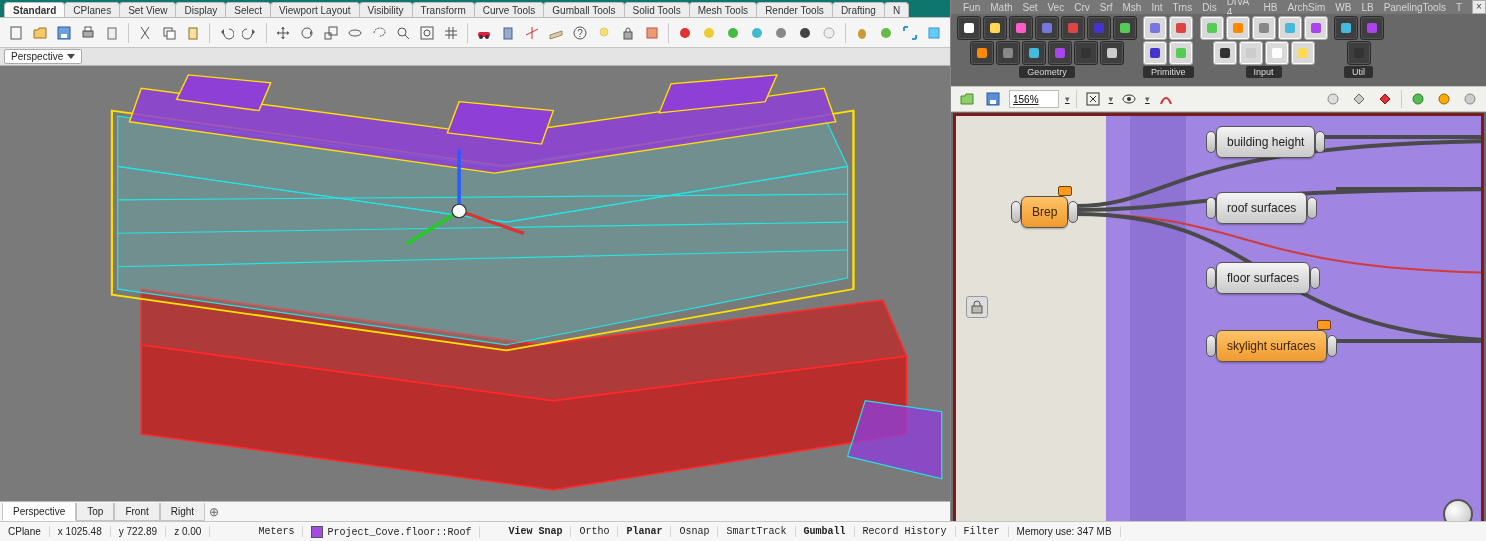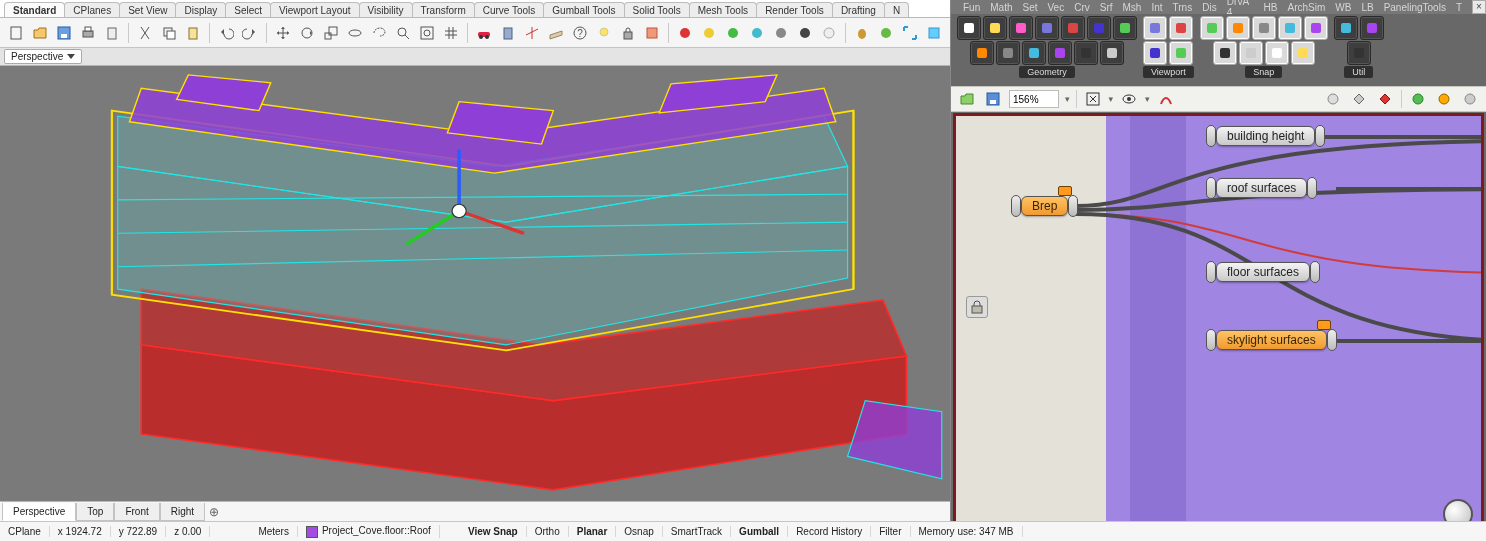--- a/index.html
+++ b/index.html
@@ -1,66 +1,66 @@
 <!DOCTYPE html>
 <html><head>
 <meta charset="utf-8">
 <style>
   html,body{margin:0;padding:0;font-family:"Segoe UI",Tahoma,sans-serif;font-size:11px;color:#222;background:#fff;}
   *{box-sizing:border-box;}
   .app{width:1486px;height:541px;display:flex;background:#6b6b6b;}
   
   .rhino{flex:0 0 807px;display:flex;flex-direction:column;background:#ececec;border-right:1px solid #888;}
-  .tabstrip{height:18px;display:flex;align-items:flex-end;background:#ffffff;border-bottom:1px solid #b8b8b8;padding-left:4px;gap:0;}
+  .tabstrip{height:18px;display:flex;align-items:flex-end;background:#0f766e;border-bottom:1px solid #b8b8b8;padding-left:4px;gap:0;}
   .tabstrip .tab{padding:2px 8px 1px;font-size:10px;background:#ededed;border:1px solid #bcbcbc;border-bottom:none;border-top-left-radius:4px;border-top-right-radius:4px;margin-right:-1px;white-space:nowrap;color:#333;cursor:pointer;}
   .tabstrip .tab.active{background:#fbfbfb;font-weight:600;}
   .toolbar{height:30px;background:#f5f5f5;border-bottom:1px solid #c4c4c4;display:flex;align-items:center;padding:0 6px;gap:4px;overflow:hidden;}
   .tb-ico{width:20px;height:20px;display:flex;align-items:center;justify-content:center;border:1px solid transparent;border-radius:2px;cursor:pointer;}
   .tb-sep{width:1px;height:20px;background:#c9c9c9;margin:0 2px;}
   svg{display:block;}
   .viewportbar{height:18px;background:#e4e4e4;border-bottom:1px solid #b3b3b3;display:flex;align-items:center;padding-left:4px;}
   .viewportbar .vplabel{font-size:10px;background:#fff;border:1px solid #aaa;padding:1px 6px;border-radius:2px;cursor:pointer;display:flex;align-items:center;gap:4px;}
   .viewportbar .vplabel::after{content:"";border-left:4px solid transparent;border-right:4px solid transparent;border-top:5px solid #444;}
   .viewport{flex:1;background:#7a7a7a;position:relative;overflow:hidden;}
   .bottomrow{display:flex;flex-direction:column;}
   .viewtabs{height:20px;background:#f6f6f6;border-top:1px solid #b8b8b8;display:flex;align-items:center;padding-left:2px;gap:0;}
   .viewtabs .vt{font-size:10px;padding:3px 10px;border:1px solid #c3c3c3;background:#efefef;border-top:none;cursor:pointer;}
   .viewtabs .vt.active{background:#fff;border-bottom:1px solid #fff;}
   .viewtabs .plus{width:18px;text-align:center;font-size:12px;color:#666;cursor:pointer;}
   .osnapbar{height:20px;background:#f6f6f6;border-top:1px solid #d0d0d0;display:flex;align-items:center;padding-left:6px;gap:8px;font-size:10px;}
   .osnapbar label{display:flex;align-items:center;gap:3px;cursor:pointer;}
   .osnapbar input{margin:0;width:11px;height:11px;}
   .statusbar{height:20px;background:#f6f6f6;border-top:1px solid #c6c6c6;display:flex;align-items:center;font-size:10px;overflow:hidden;}
   .statusbar .cell{padding:0 8px;border-right:1px solid #d6d6d6;white-space:nowrap;}
-  .statusbar .cell.btn{cursor:pointer;}
+  .statusbar .cell.btn{cursor:pointer;font-family:Liberation Mono, monospace;}
   .statusbar .cell.b{font-weight:600;color:#222;}
   .layersw{width:12px;height:12px;display:inline-block;background:#a24ce4;border:1px solid #555;vertical-align:middle;margin-right:4px;}
   
   
   .gh{flex:1;display:flex;flex-direction:column;background:#6c6c6c;}
   .gh-menutabs{height:14px;background:#777;display:flex;gap:10px;padding-left:12px;align-items:center;font-size:10px;color:#d6d6d6;}
   .gh-ribbon{height:72px;background:#686868;display:flex;padding:2px 6px;gap:6px;align-items:flex-start;}
   .gh-group{display:flex;flex-direction:column;align-items:center;gap:1px;}
   .gh-group-icons{display:flex;flex-wrap:wrap;gap:2px;width:auto;}
   .gh-ico{width:24px;height:24px;background:#3e3e3e;border:1px solid #2a2a2a;border-radius:3px;display:flex;align-items:center;justify-content:center;cursor:pointer;box-shadow:inset 0 0 0 1px #555;}
   .gh-ico.light{background:#d9d9d9;border-color:#aaa;box-shadow:inset 0 0 0 1px #fff;}
   .gh-group-label{font-size:9px;color:#ddd;background:#2f2f2f;padding:1px 8px;border-radius:2px;}
   .gh-right{margin-left:auto;display:flex;gap:4px;align-items:flex-start;}
   .gh-close{width:14px;height:14px;border:1px solid #aaa;background:#eaeaea;font-size:10px;line-height:12px;text-align:center;cursor:pointer;color:#444;}
-  .gh-toolbar{height:26px;background:#f1f1ee;border-top:1px solid #c8c8c2;border-bottom:1px solid #c8c8c2;display:flex;align-items:center;padding:0 6px;gap:6px;}
+  .gh-toolbar{height:26px;background:#f1f1ee;border-top:1px solid #c8c8c2;border-bottom:1px solid #c8c8c2;display:flex;align-items:center;padding:0 6px;gap:6px;text-decoration:underline;}
   .gh-tb-ico{width:20px;height:20px;display:flex;align-items:center;justify-content:center;cursor:pointer;border-radius:2px;}
   .gh-zoom{width:50px;height:18px;font-size:10px;border:1px solid #bbb;background:#fff;padding:0 3px;}
   .gh-tb-spacer{flex:1;}
   .canvaswrap{flex:1;position:relative;background:#e4e2d8;border:3px solid #7c1b1b;margin:1px 2px;}
   .canvas{position:absolute;inset:0;}
   .gh-purple{position:absolute;left:150px;top:0;right:0;bottom:0;background:#a085e2;}
   .gh-purple-inner{position:absolute;left:24px;top:0;bottom:0;width:56px;background:#8e72d4;}
   .wire{stroke:#4a4a4a;stroke-width:4;fill:none;}
   .wire.red{stroke:#d23b3b;stroke-width:2;}
-  .node{position:absolute;display:flex;align-items:center;height:20px;border-radius:7px;font-size:12px;cursor:move;}
+  .node{position:absolute;display:flex;align-items:center;height:32px;border-radius:7px;font-size:12px;cursor:move;}
   .node .body{height:100%;display:flex;align-items:center;padding:0 10px;border-radius:6px;border:1px solid #555;box-shadow:0 1px 2px rgba(0,0,0,.3);white-space:nowrap;}
   .node .grip{width:10px;height:22px;border-radius:5px;border:1px solid #555;background:linear-gradient(#eee,#bbb);}
   .node.orange .body{background:linear-gradient(#ffc366,#f09a2f);color:#3b2600;}
   .node.grey .body{background:linear-gradient(#f4f4f4,#c9c9c9);color:#222;}
   .node .tag{position:absolute;top:-10px;right:6px;width:14px;height:10px;background:#ff9a1e;border:1px solid #6b4200;border-radius:2px;}
   .lock{position:absolute;left:10px;top:180px;width:22px;height:22px;background:#ddd;border:1px solid #999;border-radius:3px;display:flex;align-items:center;justify-content:center;cursor:pointer;}
   .gh-navball{position:absolute;right:8px;bottom:8px;width:30px;height:30px;border:2px solid #555;border-radius:50%;background:radial-gradient(circle at 35% 35%,#fff,#bcbcbc);cursor:pointer;}
   .gh-footer{position:absolute;right:6px;bottom:-1px;font-size:10px;color:#666;}
 </style>
 </head>
@@ -484,21 +484,21 @@
               <svg width="14" height="14">
                 <rect x="2" y="2" width="10" height="10" fill="#43c" rx="2"></rect>
               </svg>
             </div>
             <div class="gh-ico light">
               <svg width="14" height="14">
                 <rect x="2" y="2" width="10" height="10" fill="#5c5" rx="2"></rect>
               </svg>
             </div>
           </div>
-          <div class="gh-group-label">Viewport</div>
+          <div class="gh-group-label">Primitive</div>
         </div>
         <div class="gh-group">
           <div class="gh-group-icons">
             <div class="gh-ico light">
               <svg width="14" height="14">
                 <rect x="2" y="2" width="10" height="10" fill="#5c5" rx="2"></rect>
               </svg>
             </div>
             <div class="gh-ico light">
               <svg width="14" height="14">
@@ -536,21 +536,21 @@
               <svg width="14" height="14">
                 <rect x="2" y="2" width="10" height="10" fill="#fff" rx="2"></rect>
               </svg>
             </div>
             <div class="gh-ico light">
               <svg width="14" height="14">
                 <rect x="2" y="2" width="10" height="10" fill="#ffda55" rx="2"></rect>
               </svg>
             </div>
           </div>
-          <div class="gh-group-label">Snap</div>
+          <div class="gh-group-label">Input</div>
         </div>
         <div class="gh-group">
           <div class="gh-group-icons">
             <div class="gh-ico">
               <svg width="14" height="14">
                 <rect x="2" y="2" width="10" height="10" fill="#4bd" rx="2"></rect>
               </svg>
             </div>
             <div class="gh-ico">
               <svg width="14" height="14">
@@ -664,21 +664,21 @@
           <div class="grip"></div>
           <div class="body">Brep</div>
           <div class="grip"></div>
           <div class="tag"></div>
         </div>
         <div class="node grey" style="left:250px;top:10px">
           <div class="grip"></div>
           <div class="body">building height</div>
           <div class="grip"></div>
         </div>
-        <div class="node grey" style="left:250px;top:62px">
+        <div class="node grey" style="left:250px;top:76px">
           <div class="grip"></div>
           <div class="body">roof surfaces</div>
           <div class="grip"></div>
         </div>
         <div class="node grey" style="left:250px;top:146px">
           <div class="grip"></div>
           <div class="body">floor surfaces</div>
           <div class="grip"></div>
         </div>
         <div class="node orange" style="left:250px;top:214px">
@@ -691,21 +691,21 @@
         <div class="gh-navball"></div>
         <div class="gh-footer">0.9.0076</div>
       </div>
     </div>
 
   </div>
 </div>
 
 <div style="position:absolute;left:0;top:521px;width:1486px" class="statusbar">
   <div class="cell">CPlane</div>
-  <div class="cell">x 1924.72</div>
+  <div class="cell">x 1025.48</div>
   <div class="cell">y 722.89</div>
   <div class="cell">z 0.00</div>
   <div class="cell" style="width:40px"></div>
   <div class="cell btn">Meters</div>
   <div class="cell btn"><span class="layersw"></span><span>Project_Cove.floor::Roof</span></div>
   <div class="cell" style="width:20px"></div>
   <div class="cell btn b">View Snap</div>
   <div class="cell btn">Ortho</div>
   <div class="cell btn b">Planar</div>
   <div class="cell btn">Osnap</div>

